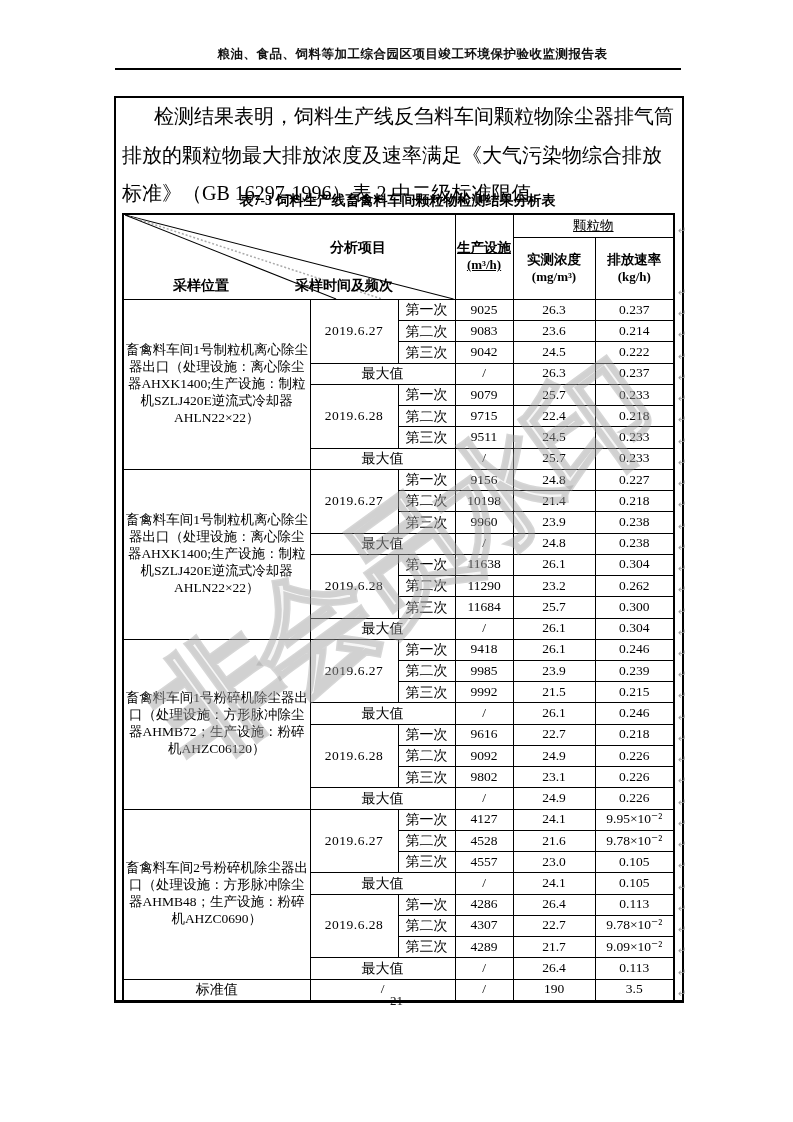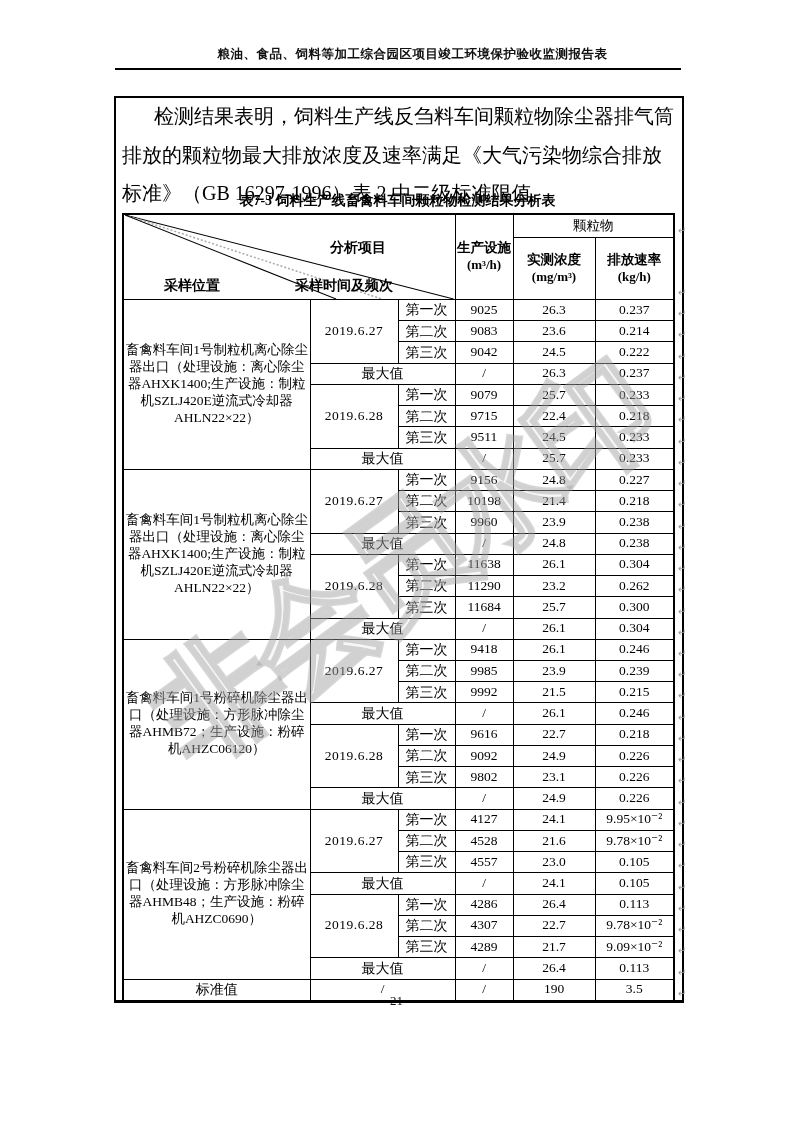--- a/index.html
+++ b/index.html
@@ -36,34 +36,34 @@
     position:absolute;left:122px;top:213px;width:551px;height:790px;
     border-collapse:collapse;table-layout:fixed;z-index:1;
     font-size:13.5px;
   }
   table.results th,table.results td{
     border:1px solid #000;text-align:center;vertical-align:middle;
     padding:0 1px;position:relative;font-weight:normal;overflow:visible;
     line-height:1.25;
   }
   table.results{border:2px solid #000;border-bottom:3px solid #000;}
-  tr.hrow-a th{height:22px;}
+  tr.hrow-a th{height:22px;text-decoration:underline;}
   tr.hrow-b th{height:61px;}
   th.bold, .bold{font-weight:bold;}
   td.loc{font-size:13.5px;line-height:25px;padding:0 3px;}
   td.date{font-size:13.5px;letter-spacing:.5px;}
   td.cn{font-size:14px;}
   th .unit{font-weight:bold;font-size:13px;}
   
   th.diag{padding:0;}
   .diag-wrap{position:relative;width:100%;height:100%;min-height:83px;}
   .diag-wrap svg{position:absolute;left:0;top:0;width:100%;height:100%;}
   .diag-label{position:absolute;font-size:14px;font-weight:bold;white-space:nowrap;}
   .lbl-item{left:205px;top:24px;}
-  .lbl-loc{left:39px;bottom:5px;}
+  .lbl-loc{left:48px;bottom:5px;}
   .lbl-time{left:170px;bottom:5px;}
   
   .rowmark{
     position:absolute;right:-13px;bottom:1px;font-size:10px;color:#9a9a9a;
     font-family:"DejaVu Sans",sans-serif;font-weight:normal;line-height:1;
   }
   
   .watermark{
     position:absolute;left:102px;top:265px;width:600px;height:600px;
     display:flex;align-items:center;justify-content:center;

